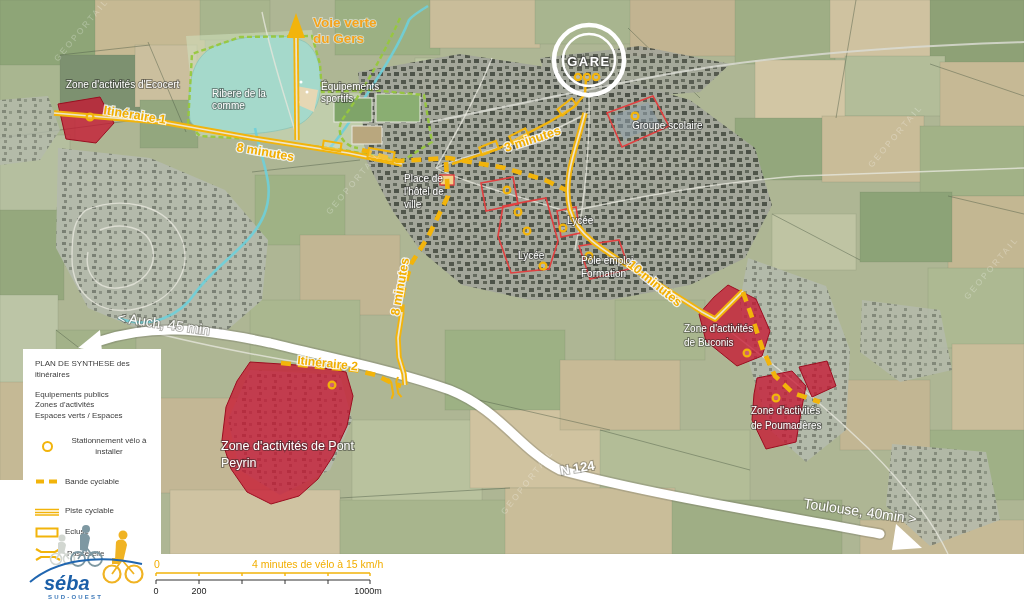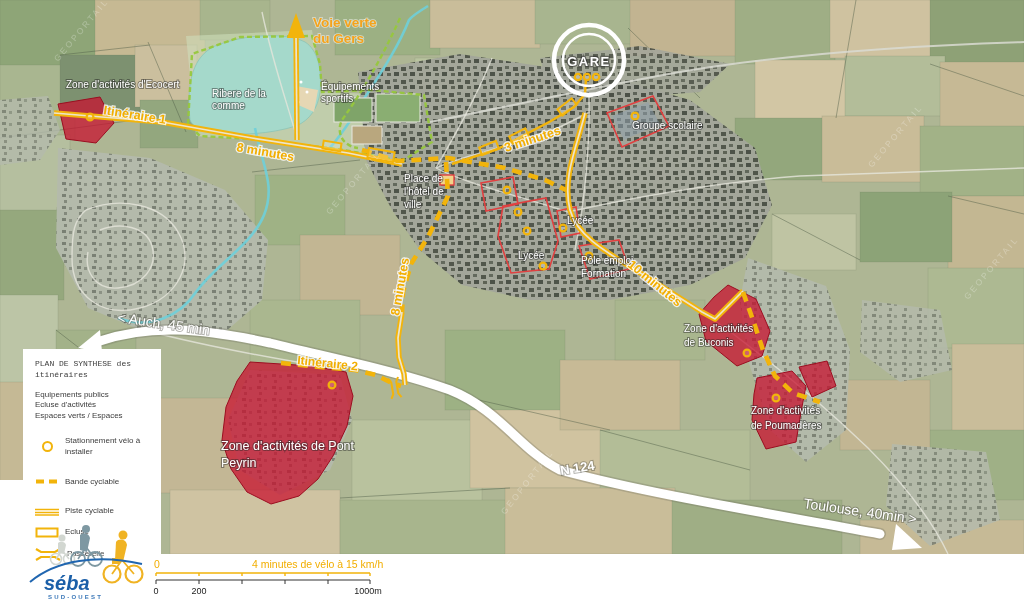--- a/index.html
+++ b/index.html
@@ -27,24 +27,24 @@
   .hwyc{stroke:rgba(110,110,95,.30);stroke-width:12;fill:none;stroke-linecap:round;}
   .redzone{fill:#c8102e;fill-opacity:.74;stroke:#9b0e20;stroke-width:1;}
   .redline{fill:none;stroke:#e04040;stroke-width:1.6;}
   .gdash{stroke:#97c83d;stroke-width:2.4;stroke-dasharray:5 3;fill:none;opacity:.95;}
   .river{stroke:#6fd0da;stroke-width:2.6;fill:none;opacity:.9;}
   .townroad{stroke:#e6e6dc;stroke-width:1.4;fill:none;opacity:.8;}
   .hedge{stroke:#4f5d47;stroke-width:1;opacity:.45;}
   
   .legend{position:absolute;left:23px;top:349px;width:138px;background:#fff;box-sizing:border-box;
           padding:10px 8px 12px 12px;color:#3c3c3c;font-size:8px;line-height:1.35;}
-  .lg-title{margin-bottom:9px;font-family:Liberation Mono, monospace;}
+  .lg-title{margin-bottom:9px;}
   .lg-cats div{margin:0;}
   .lg-row{display:flex;align-items:center;gap:6px;margin-top:19px;}
-  .lg-park{margin-top:14px;margin-bottom:10px;}
+  .lg-park{margin-top:14px;margin-bottom:10px;text-align:center;}
   .sw{flex:0 0 24px;display:flex;justify-content:center;}
   .sw-ring{width:7px;height:7px;border:2px solid #f2b40b;border-radius:50%;}
   .lg-ecl{margin-top:10px;align-items:flex-end;}
   .lg-pass{margin-top:10px;}
   
   .bottom-strip{position:absolute;left:0;top:554px;width:1024px;height:48px;background:#fff;}
   .corner-white{position:absolute;left:0;top:480px;width:160px;height:122px;background:#fff;}
   .scalebar{position:absolute;left:148px;top:556px;}
   .sb-y{fill:#f2ae00;font-size:10.5px;}
   .sb-b{fill:#222;font-size:9px;}
@@ -338,21 +338,21 @@
 <div class="bottom-strip"></div>
 
 
 <div class="legend">
   <div class="lg-title">
     <span>PLAN DE SYNTHESE des</span><br>
     <span>itinéraires</span>
   </div>
   <div class="lg-cats">
     <div>Equipements publics</div>
-    <div>Ecluse d'activités</div>
+    <div>Zones d'activités</div>
     <div>Espaces verts / Espaces</div>
   </div>
   <div class="lg-row lg-park">
     <span class="sw">
           <span class="sw-ring"></span>
         </span>
     <span>Stationnement vélo à installer</span>
   </div>
   <div class="lg-row">
     <span class="sw">

